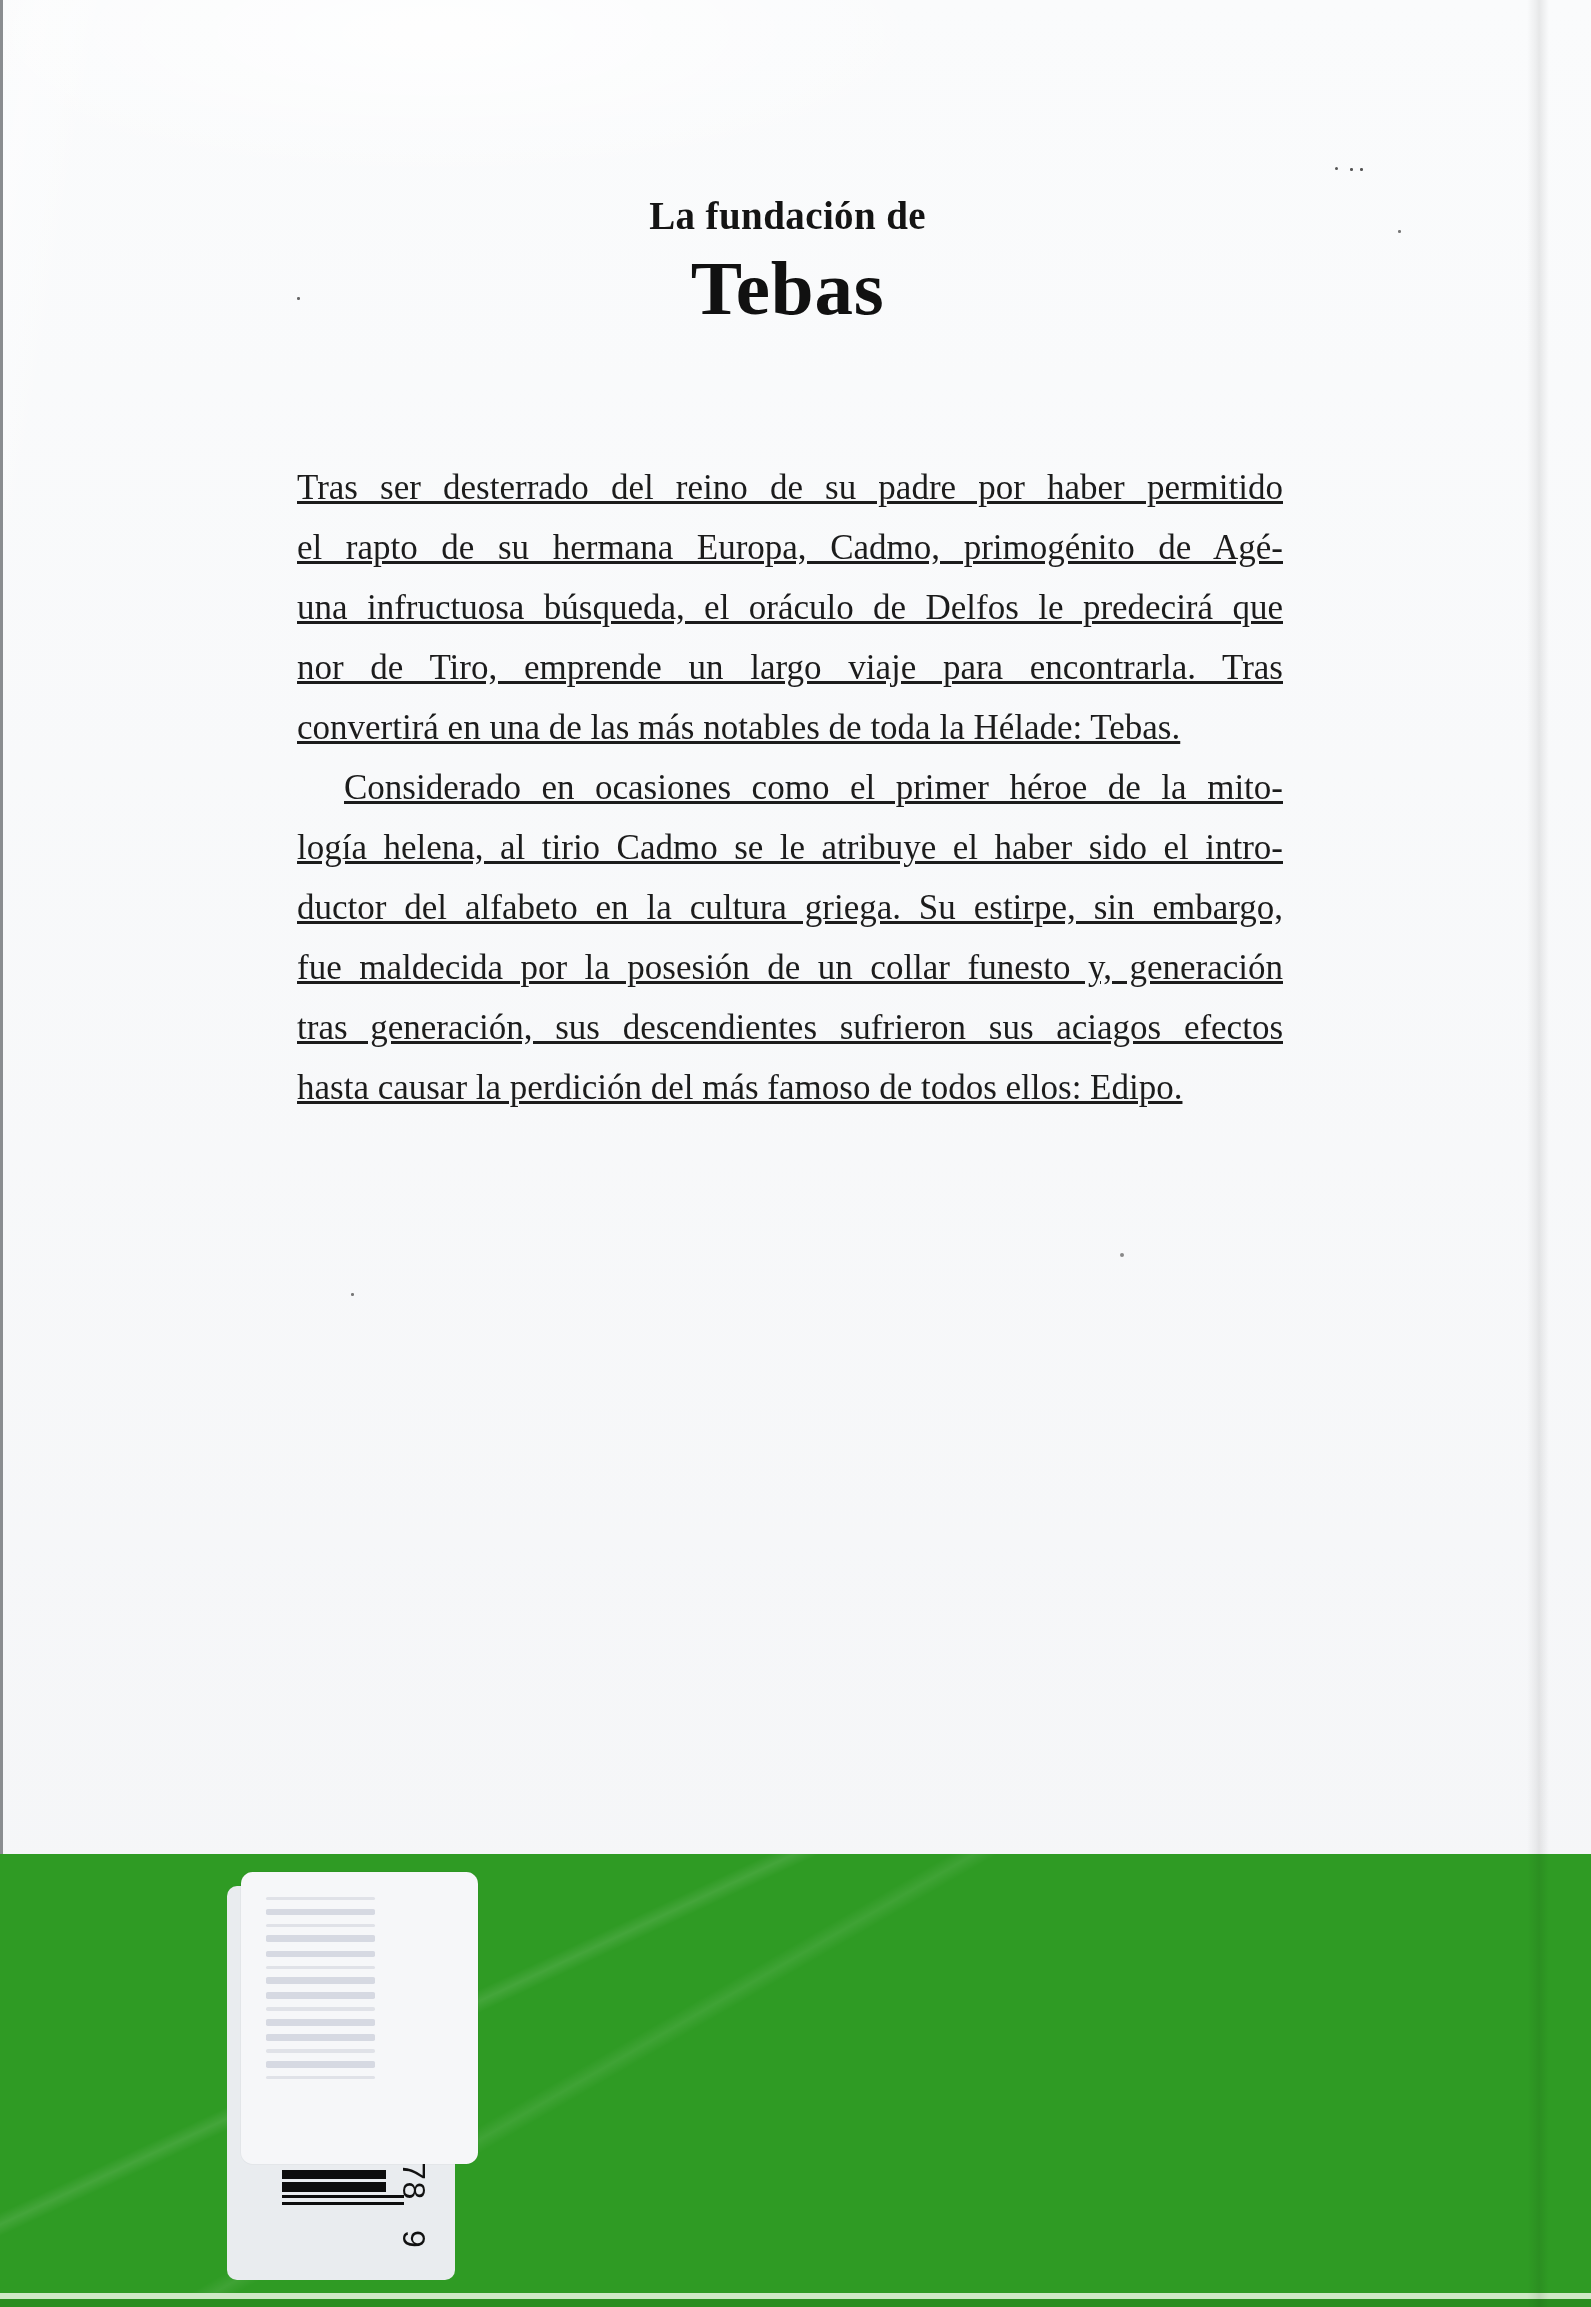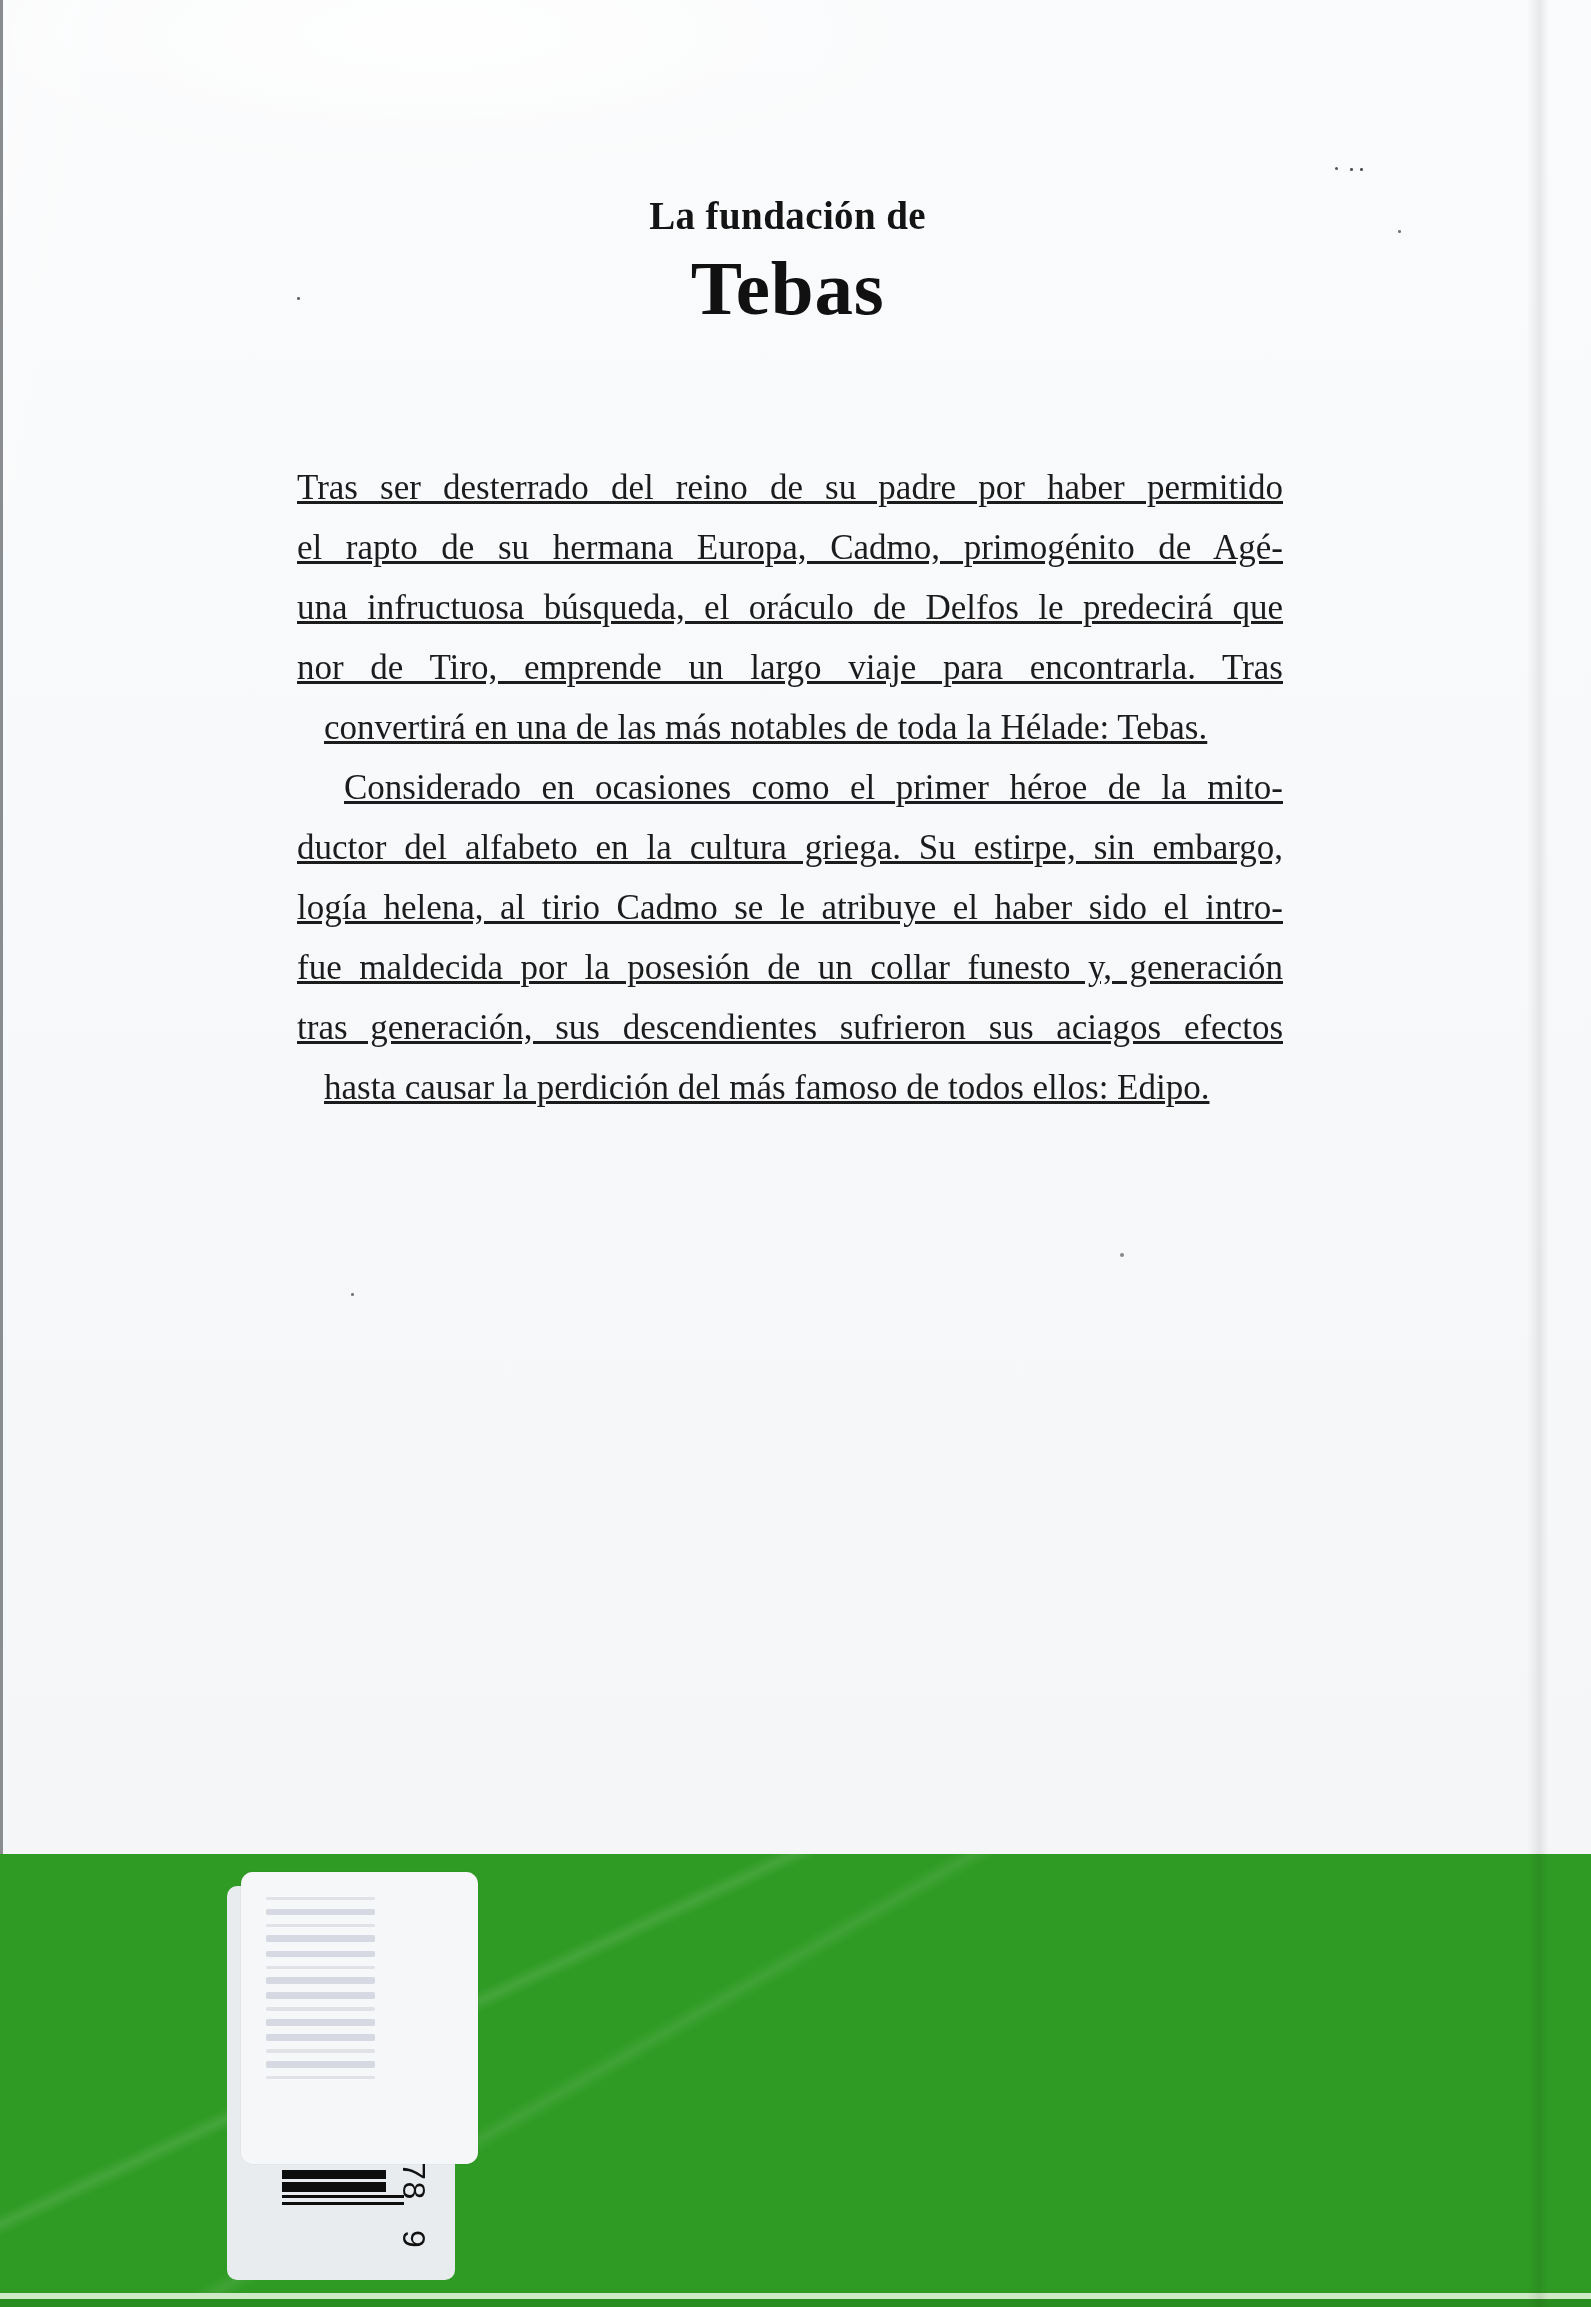--- a/index.html
+++ b/index.html
@@ -74,21 +74,20 @@
     }
     .body-text .line {
       display: block;
       white-space: nowrap;
       text-align: justify;
       text-align-last: justify;
       text-decoration: underline;
     }
     .body-text .line.last {
       text-align-last: left;
-      margin-left: 27px;
     }
     .body-text .line.indent {
       padding-left: 47px;
     }
     .specks span {
       position: absolute;
       width: 3.3px; height: 3.3px;
       border-radius: 50%;
       background: #555;
     }
@@ -209,22 +208,22 @@
 <div class="body-text">
   <div>
     <span class="line">Tras ser desterrado del reino de su padre por haber permitido</span>
     <span class="line">el rapto de su hermana Europa, Cadmo, primogénito de Agé-</span>
     <span class="line">una infructuosa búsqueda, el oráculo de Delfos le predecirá que</span>
     <span class="line">nor de Tiro, emprende un largo viaje para encontrarla. Tras</span>
     <span class="line last">convertirá en una de las más notables de toda la Hélade: Tebas.</span>
   </div>
   <div>
     <span class="line indent">Considerado en ocasiones como el primer héroe de la mito-</span>
+    <span class="line">logía helena, al tirio Cadmo se le atribuye el haber sido el intro-</span>
     <span class="line">ductor del alfabeto en la cultura griega. Su estirpe, sin embargo,</span>
-    <span class="line">logía helena, al tirio Cadmo se le atribuye el haber sido el intro-</span>
     <span class="line">fue maldecida por la posesión de un collar funesto y, generación</span>
     <span class="line">tras generación, sus descendientes sufrieron sus aciagos efectos</span>
     <span class="line last">hasta causar la perdición del más famoso de todos ellos: Edipo.</span>
   </div>
 </div>
 
 <div class="green-band"></div>
 <div class="band-bottom-light"></div>
 <div class="band-bottom-dark"></div>
 

